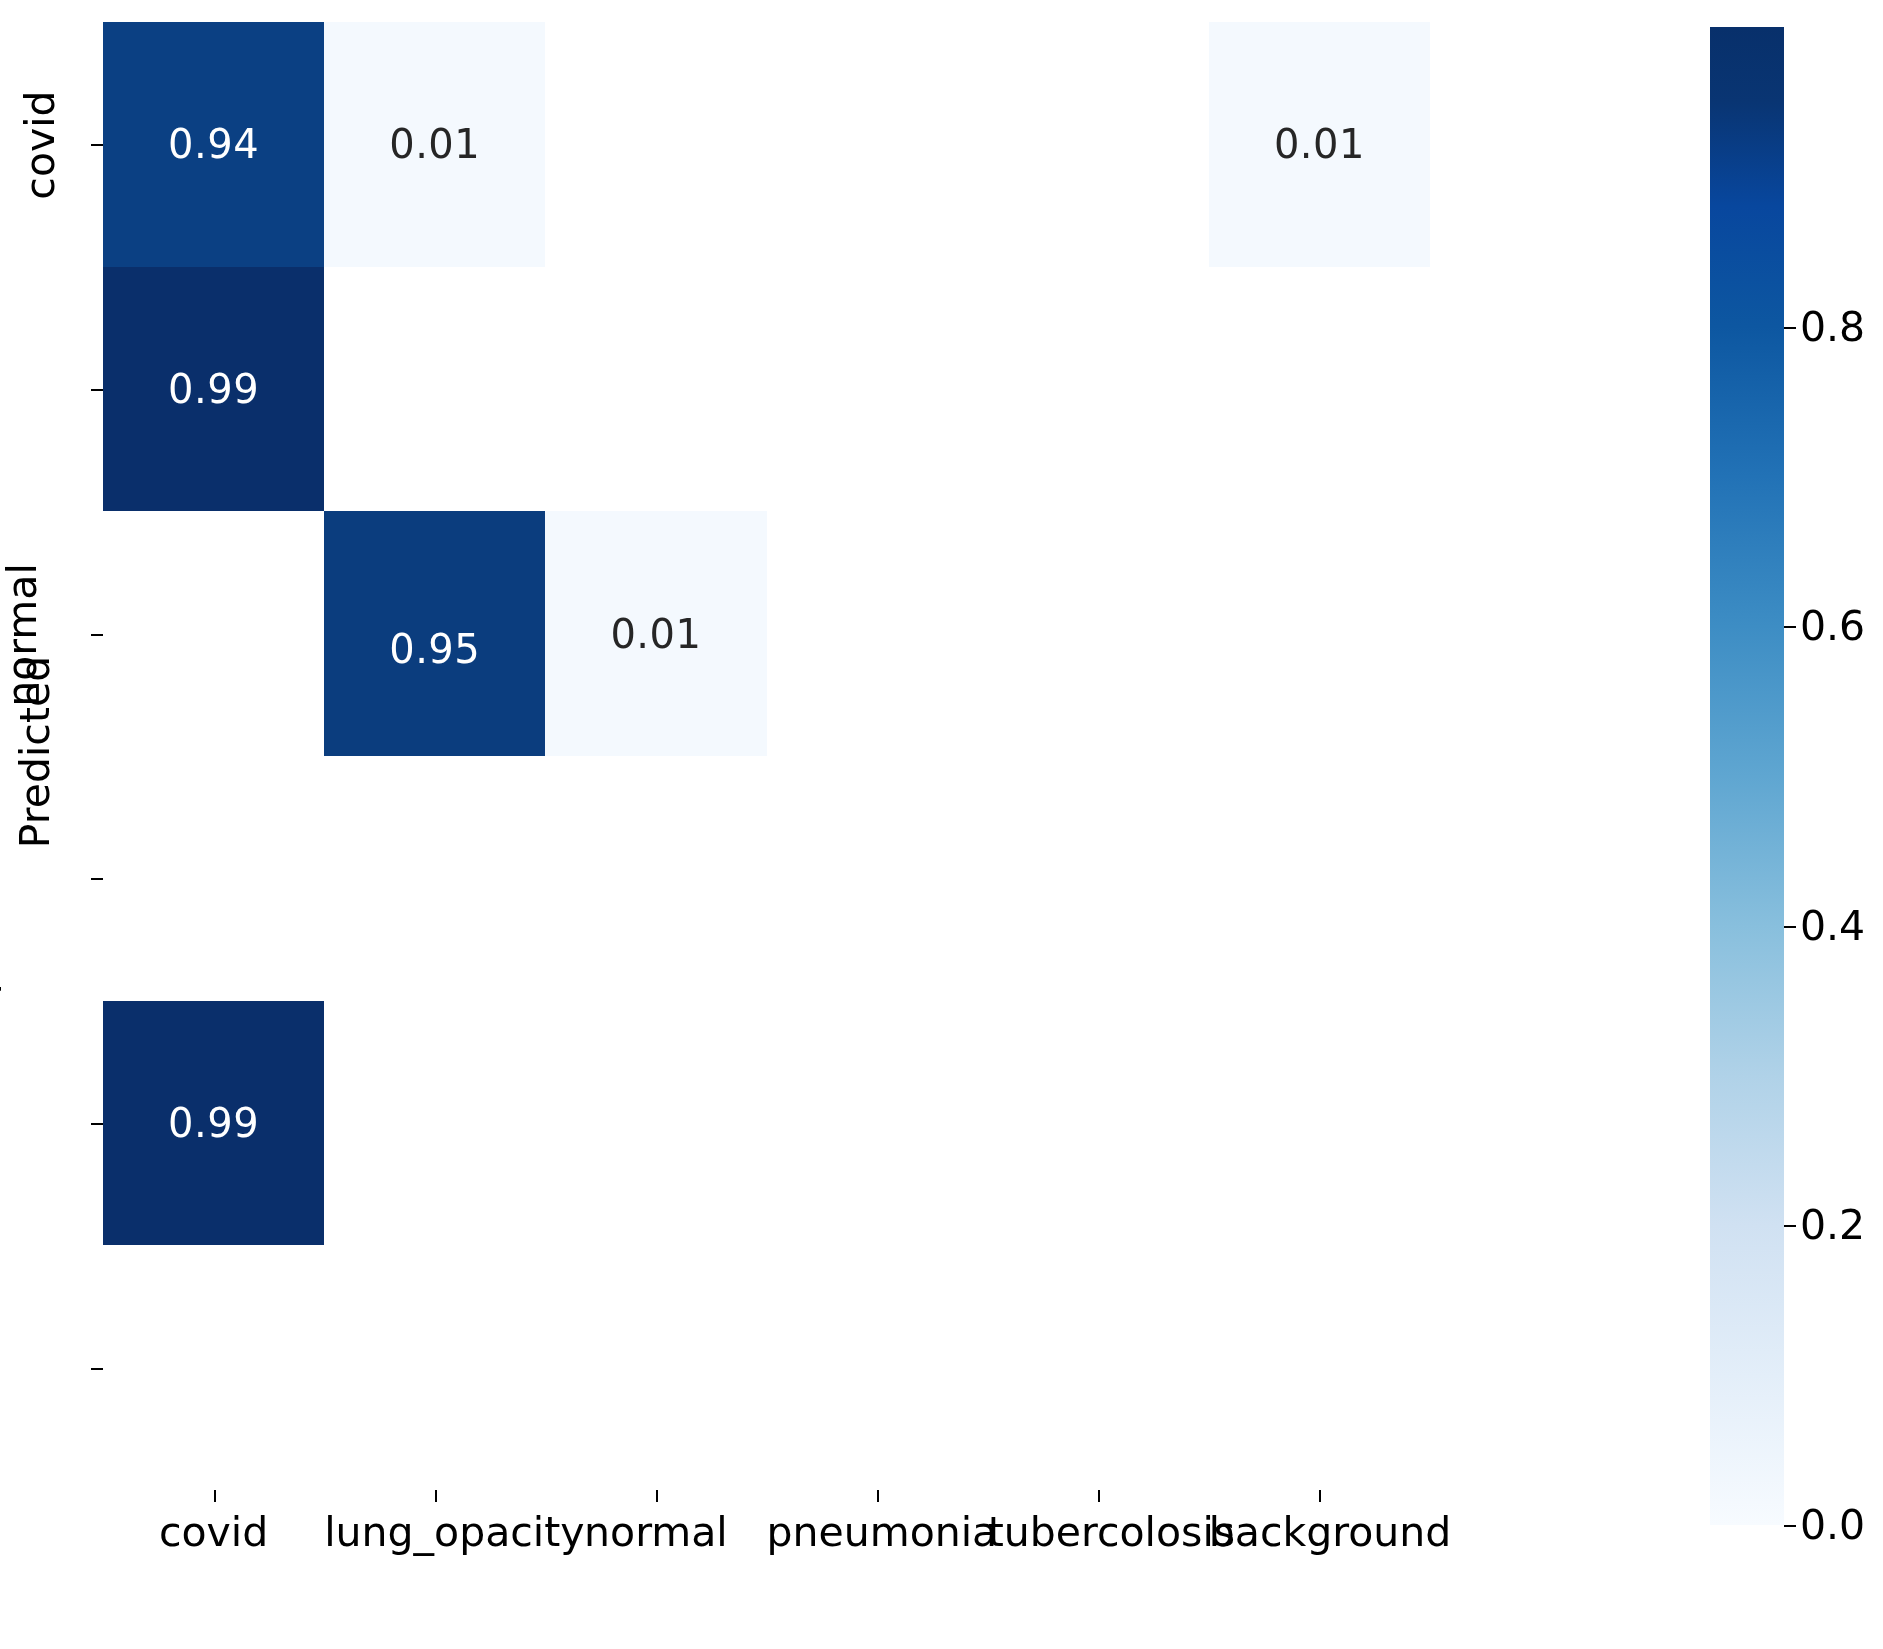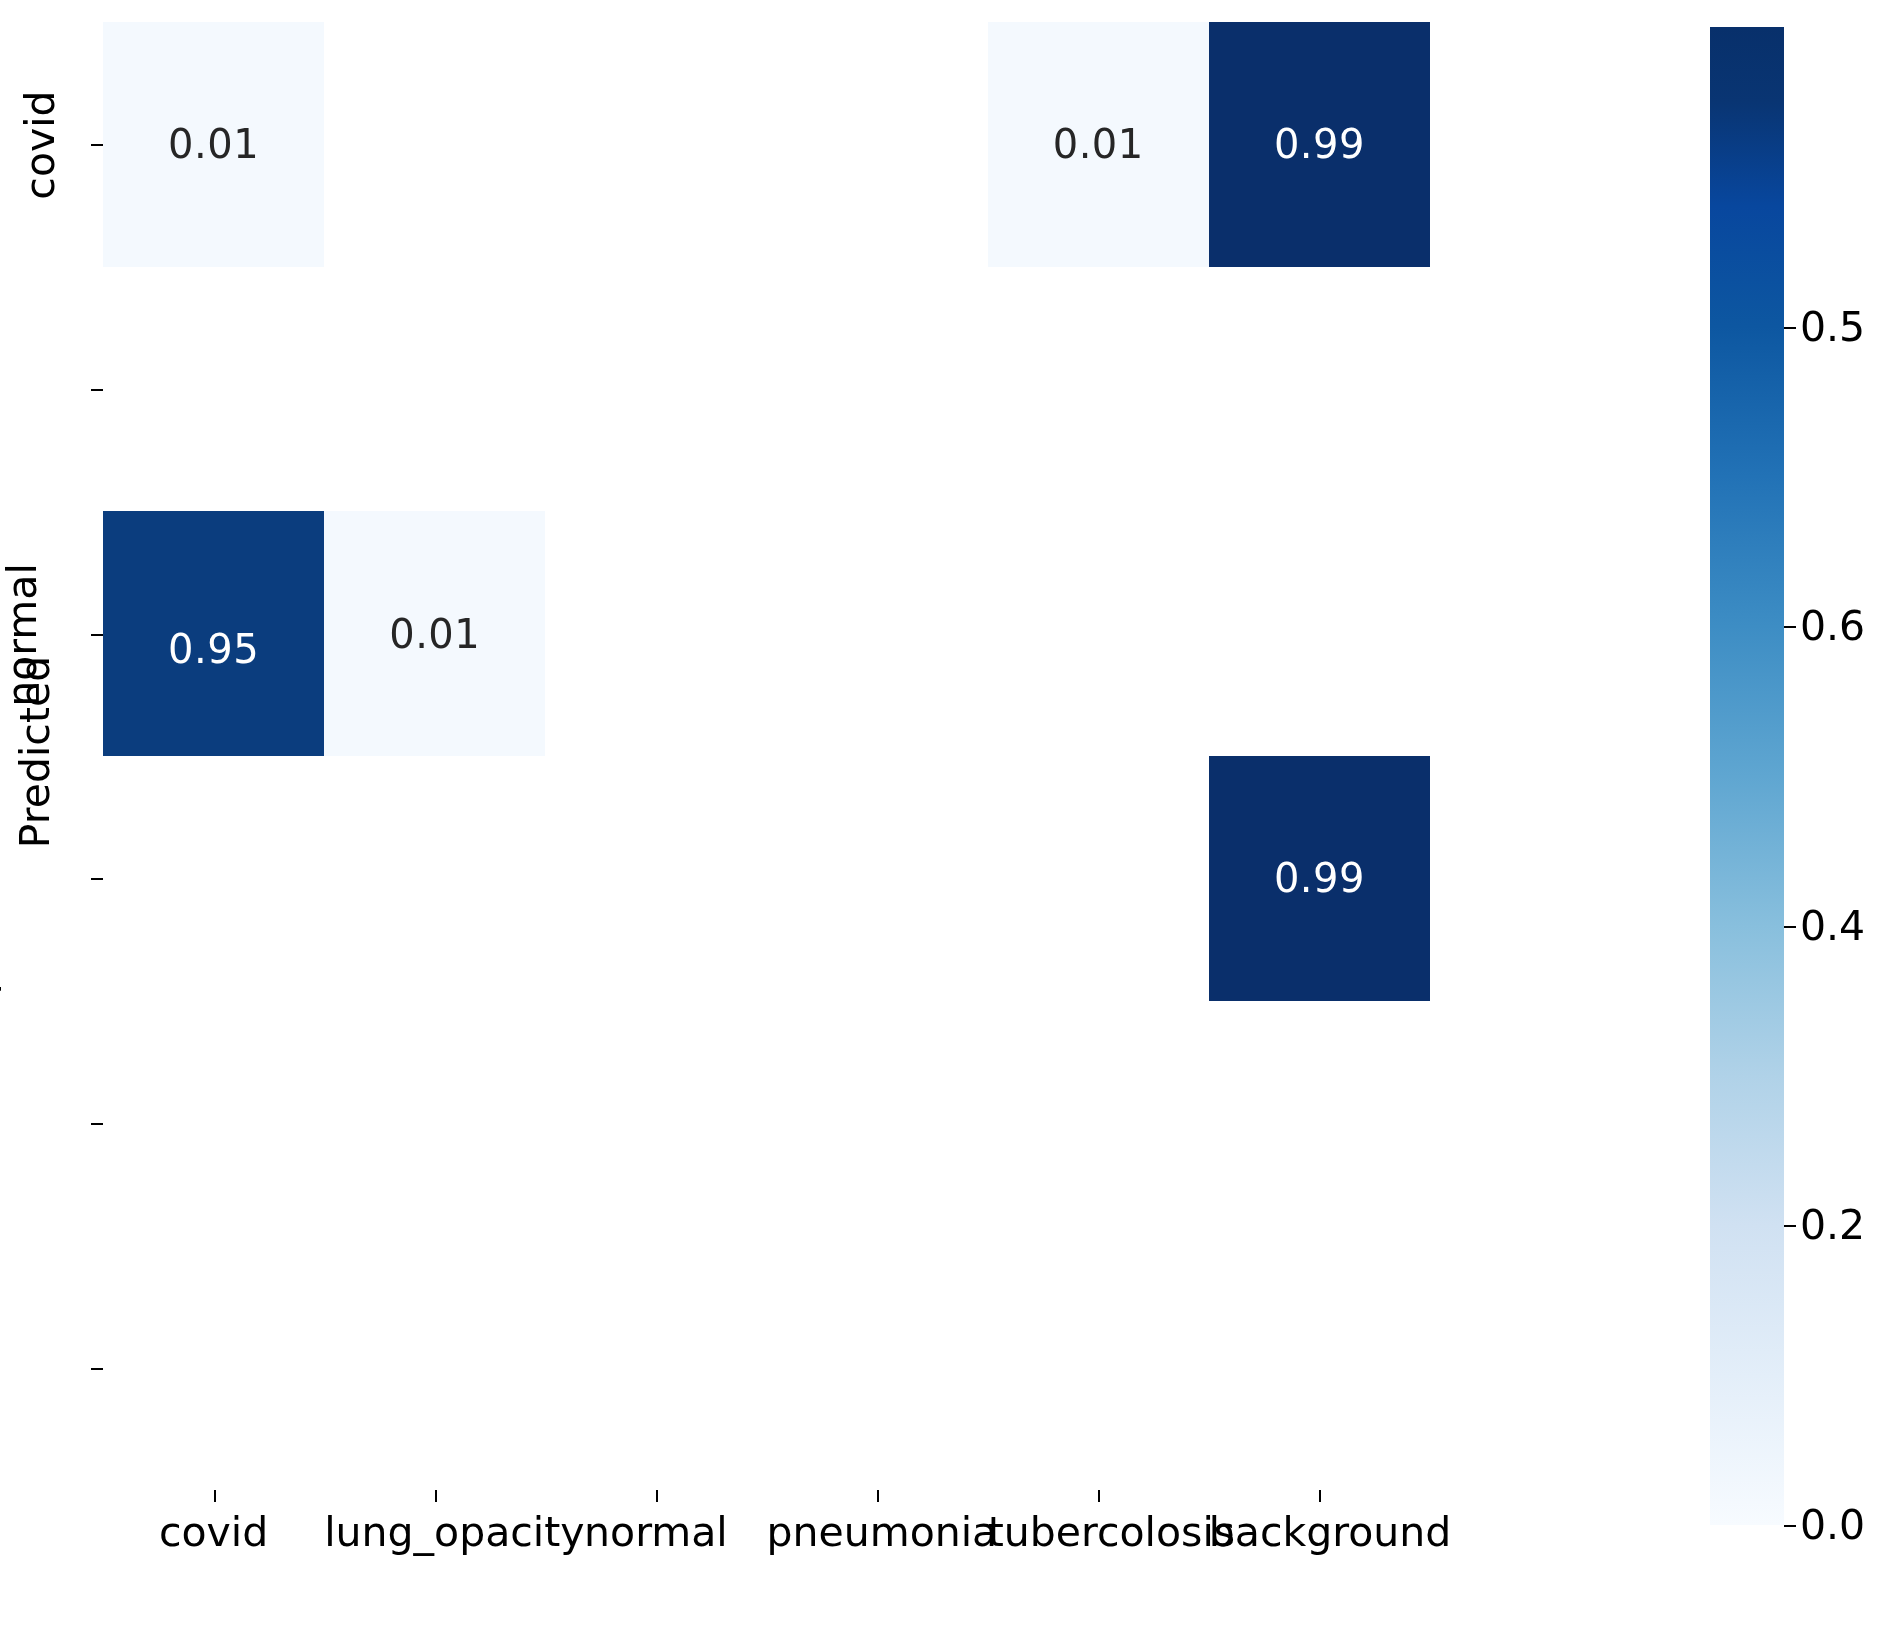--- a/index.html
+++ b/index.html
@@ -191,20 +191,23 @@
       </div>
       <div class="ytick-mark" style="top: 856.333px;"></div>
       <div class="ylab-slot" style="top: 978.667px;"></div>
       <div class="ytick-mark" style="top: 1101px;"></div>
       <div class="ylab-slot" style="top: 1223.33px;"></div>
       <div class="ytick-mark" style="top: 1345.67px;"></div>
     </div>
 
   <div id="heatmap">
     <div class="hm-grid" id="hm-grid">
+        <div class="cell" style="background: rgb(11, 64, 131);">
+          <span class="val" style="color: rgb(255, 255, 255);">0.94</span>
+        </div>
         <div class="cell" style="background: rgb(244, 249, 254);">
           <span class="val" style="color: rgb(38, 38, 38);">0.01</span>
         </div>
         <div class="cell" style="background: rgb(255, 255, 255);">
           <span class="val" style="color: rgb(38, 38, 38);"></span>
         </div>
         <div class="cell" style="background: rgb(255, 255, 255);">
           <span class="val" style="color: rgb(38, 38, 38);"></span>
         </div>
         <div class="cell" style="background: rgb(255, 255, 255);">
@@ -314,16 +317,16 @@
   <div id="colorbar-ticks">
       <div class="cb-tick" style="top: 1525px;"></div>
       <div class="cb-ticklabel" style="top: 1525px;">0.0</div>
       <div class="cb-tick" style="top: 1225.4px;"></div>
       <div class="cb-ticklabel" style="top: 1225.4px; text-align: right;">0.2</div>
       <div class="cb-tick" style="top: 925.8px;"></div>
       <div class="cb-ticklabel" style="top: 925.8px;">0.4</div>
       <div class="cb-tick" style="top: 626.2px;"></div>
       <div class="cb-ticklabel" style="top: 626.2px;">0.6</div>
       <div class="cb-tick" style="top: 326.6px;"></div>
-      <div class="cb-ticklabel" style="top: 326.6px;">0.5</div>
+      <div class="cb-ticklabel" style="top: 326.6px;">0.8</div>
     </div>
 
 </div>
 
 </body></html>

